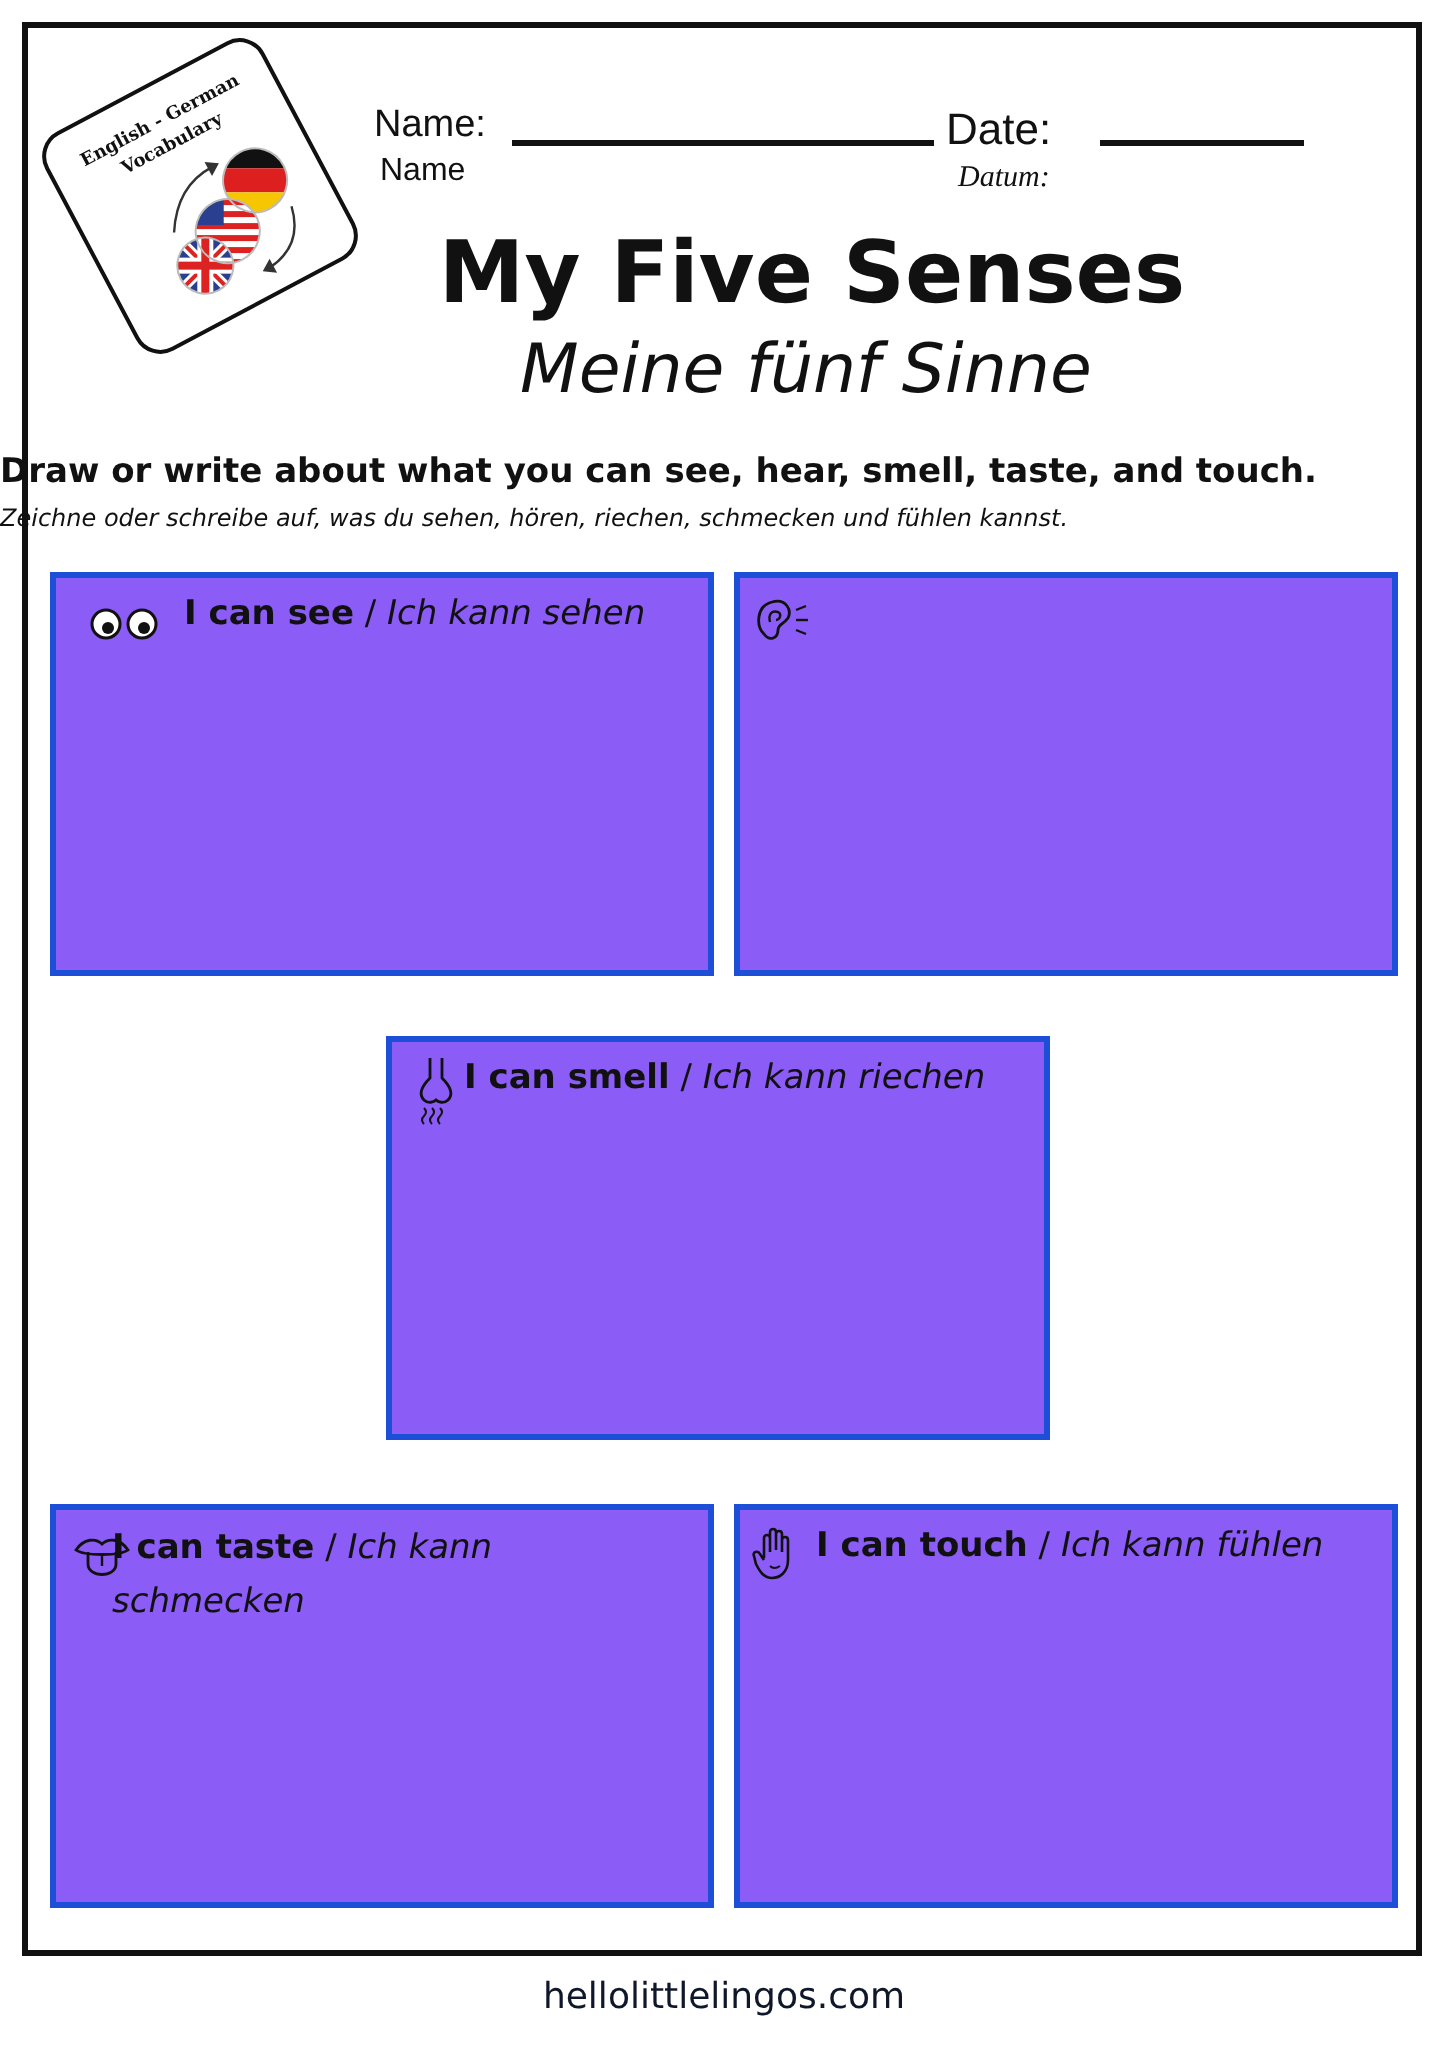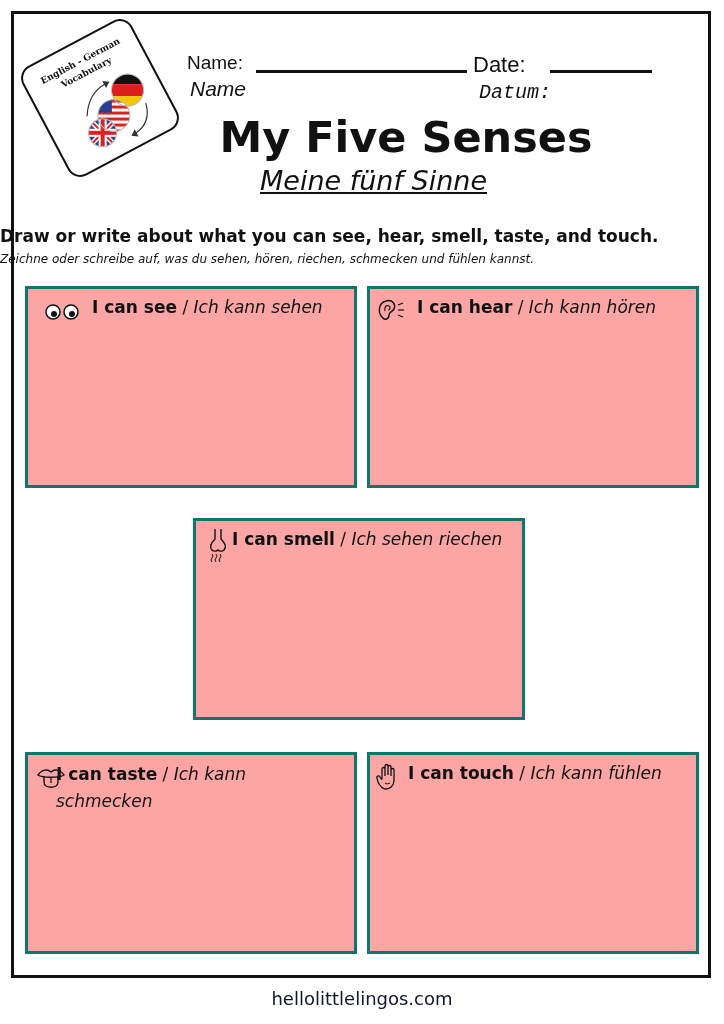--- a/index.html
+++ b/index.html
@@ -5,32 +5,32 @@
   html, body { margin: 0; padding: 0; background: #ffffff; }
   body { width: 724px; height: 1024px; position: relative; overflow: hidden; font-family: "DejaVu Sans", sans-serif; color: #111; }
   .frame { position: absolute; left: 11px; top: 11px; width: 700px; height: 967px; border: 3px solid #111; box-sizing: border-box; }
 
   .logo { position: absolute; left: 38px; top: 36px; width: 120px; height: 120px; transform: rotate(-28deg); border: 2px solid #111; border-radius: 14px; background: #fff; }
   .logo-text { position: absolute; left: 8px; top: 12px; width: 104px; text-align: center; font-size: 9px; font-weight: bold; line-height: 13px; font-family: "DejaVu Serif", serif; }
   .logo-svg { position: absolute; left: 0; top: 0; }
 
   .name-label { position: absolute; left: 187px; top: 52px; font-size: 19px; font-family: "Liberation Sans", sans-serif; }
   .name-line { position: absolute; left: 256px; top: 70px; width: 211px; border-bottom: 3px solid #111; }
-  .name-sub { position: absolute; left: 190px; top: 77px; font-size: 21px; font-style: italic; font-family: "Liberation Sans", sans-serif; }
+  .name-sub { position: absolute; left: 190px; top: 77px; font-size: 16px; font-family: "Liberation Sans", sans-serif; }
   .date-label { position: absolute; left: 473px; top: 52px; font-size: 22px; font-family: "Liberation Sans", sans-serif; }
   .date-line { position: absolute; left: 550px; top: 70px; width: 102px; border-bottom: 3px solid #111; }
-  .date-sub { position: absolute; left: 479px; top: 81px; font-size: 20px; font-style: italic; font-family: Liberation Mono, monospace; }
+  .date-sub { position: absolute; left: 479px; top: 81px; font-size: 15px; font-style: italic; font-family: Liberation Serif, serif; }
 
   .title { position: absolute; left: 0; width: 812px; top: 112px; text-align: center; font-size: 43px; font-weight: bold; font-family: "DejaVu Sans", sans-serif; letter-spacing: 0px; }
-  .subtitle { position: absolute; left: 260px; top: 165px; font-size: 27px; font-style: italic; font-family: "DejaVu Sans", sans-serif; font-weight: normal; text-decoration: underline; }
+  .subtitle { position: absolute; left: 260px; top: 165px; font-size: 34px; font-style: italic; font-family: "DejaVu Sans", sans-serif; font-weight: normal; }
 
   .instr { position: absolute; left: 0; width: 724px; top: 226px; text-align: left; font-size: 17px; font-weight: bold; font-family: "DejaVu Sans", sans-serif; }
   .instr-sub { position: absolute; left: 0; width: 724px; top: 252px; text-align: left; font-size: 12px; font-style: italic; font-family: "DejaVu Sans", sans-serif; }
 
-  .box { position: absolute; border: 3px solid #0f766e; box-sizing: border-box; background: #fca5a5; }
+  .box { position: absolute; border: 3px solid #1d4ed8; box-sizing: border-box; background: #8b5cf6; }
   .box-head { position: absolute; left: 0; right: 0; top: 8px; font-size: 17px; font-family: "DejaVu Sans", sans-serif; white-space: nowrap; }
   .box-head b { font-weight: bold; }
   .box-head i { font-style: italic; }
   .icon { position: absolute; }
 
   .footer { position: absolute; left: 0; width: 724px; top: 988px; text-align: center; font-size: 18px; font-family: "DejaVu Sans", sans-serif; color: #0f172a; }
 </style>
 </head>
 <body>
 
@@ -116,32 +116,29 @@
 </div>
 
 <div class="box" style="left:367px; top:286px; width:332px; height:202px;">
   <svg class="icon" style="left:6px; top:8px;" width="30" height="26">
     <path d="M6 20 C2 16 2 6 10 4 C17 2 20 8 18 12 C16 15 13 15 13 18 C13 22 9 24 6 20 Z" fill="none" stroke="#111" stroke-width="1.4"></path>
     <path d="M9 14 C8 10 10 8 13 9 C15 10 14 13 12 13" fill="none" stroke="#111" stroke-width="1.2"></path>
     <line x1="22" y1="8" x2="27" y2="6" stroke="#111" stroke-width="1.2"></line>
     <line x1="22" y1="13" x2="28" y2="13" stroke="#111" stroke-width="1.2"></line>
     <line x1="22" y1="18" x2="27" y2="20" stroke="#111" stroke-width="1.2"></line>
   </svg>
-  <div class="box-head" style="left:47px;">
-    <b>I can hear</b><span> / </span><i>Ich kann hören</i>
-  </div>
 </div>
 
 <div class="box" style="left:193px; top:518px; width:332px; height:202px;">
   <svg class="icon" style="left:10px; top:6px;" width="24" height="36">
     <path d="M9 2 L9 12 C5 16 3 20 6 23 C8 25 11 24 12 23 C13 24 16 25 18 23 C21 20 19 16 15 12 L15 2" fill="none" stroke="#111" stroke-width="1.4"></path>
     <path d="M6 27 q2 2 0 4 q-2 2 0 4 M10 27 q2 2 0 4 q-2 2 0 4 M14 27 q2 2 0 4 q-2 2 0 4" fill="none" stroke="#111" stroke-width="1"></path>
   </svg>
   <div class="box-head" style="left:36px;">
-    <b>I can smell</b><span> / </span><i>Ich sehen riechen</i>
+    <b>I can smell</b><span> / </span><i>Ich kann riechen</i>
   </div>
 </div>
 
 <div class="box" style="left:25px; top:752px; width:332px; height:202px;">
   <svg class="icon" style="left:8px; top:10px;" width="30" height="26">
     <path d="M2 10 C6 4 12 4 15 7 C18 4 24 4 28 10 C24 13 6 13 2 10 Z" fill="none" stroke="#111" stroke-width="1.4"></path>
     <path d="M8 11 L8 17 C8 24 22 24 22 17 L22 11" fill="none" stroke="#111" stroke-width="1.4"></path>
     <line x1="15" y1="13" x2="15" y2="18" stroke="#111" stroke-width="1.2"></line>
   </svg>
   <div class="box-head" style="left:0; text-align:left; white-space:normal; padding-left:28px; padding-right:20px; line-height:27px; top:6px;">

